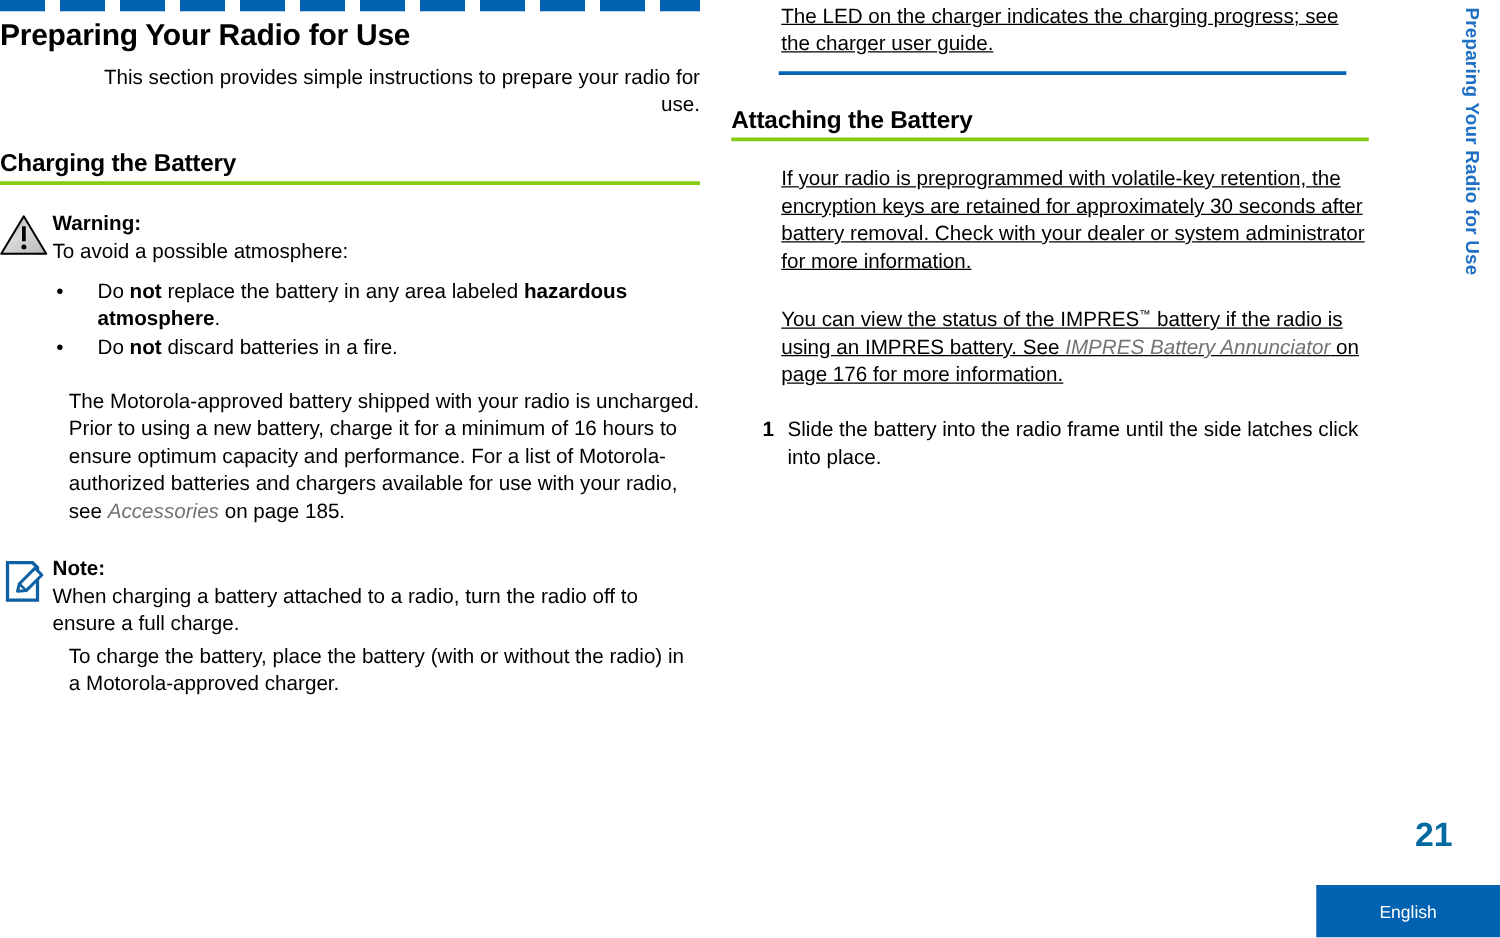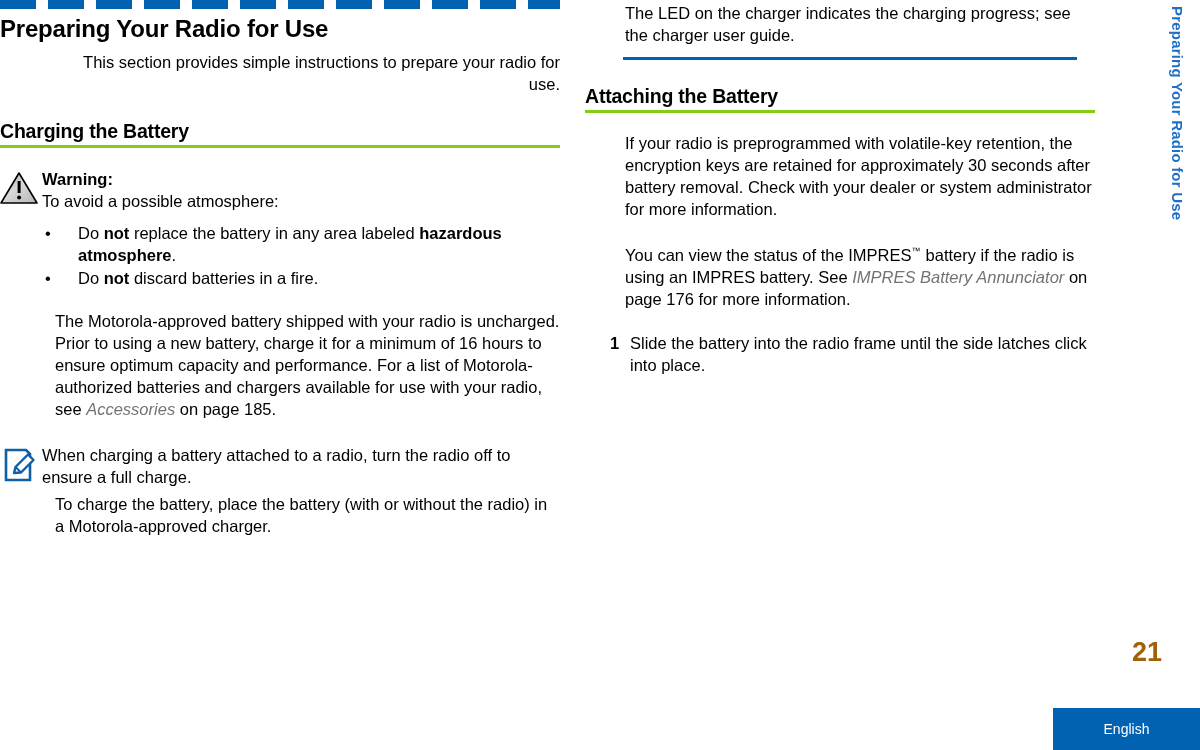--- a/index.html
+++ b/index.html
@@ -62,21 +62,21 @@
     border-bottom: 3px solid #84cc16;
   }
 
   
   .body-text {
     margin: 0;
     font-size: 16.5px;
     line-height: 22px;
   }
   .indent { margin-left: 55px; }
-  .indent-r { margin-left: 40px; }
+  .indent-r { margin-left: 40px; text-decoration: underline; }
 
   .blue-rule {
     height: 3px;
     background: #0062b1;
     margin-left: 38px;
     margin-right: 18px;
   }
 
   
   .admon {
@@ -157,22 +157,22 @@
     color: #1f6fc4;
     font-size: 15px;
     font-weight: bold;
     letter-spacing: 0.2px;
   }
 
   
   .page-number {
     position: absolute;
     right: 38px;
-    bottom: 82px;
-    color: #a16207;
+    bottom: 66px;
+    color: #0369a1;
     font-size: 27px;
     font-weight: bold;
   }
 
   
   .lang-banner {
     position: absolute;
     right: 0;
     bottom: 0;
     width: 147px;
@@ -237,20 +237,21 @@
 
     <div class="admon" style="margin-top:24px;">
       <div class="admon-icon">
         <svg width="40" height="38" viewBox="0 0 40 38" aria-hidden="true">
           <path d="M6 4 H26 L30 8 V34 H6 Z" fill="none" stroke="#0e5fa4" stroke-width="2.6" stroke-linejoin="miter"></path>
           <path d="M14 27 L15.5 21 L28 8.5 L33.5 14 L21 26.5 Z" fill="#ffffff" stroke="#0e5fa4" stroke-width="2.4" stroke-linejoin="round"></path>
           <line x1="15.5" y1="21" x2="21" y2="26.5" stroke="#0e5fa4" stroke-width="2"></line>
         </svg>
       </div>
       <div class="admon-body">
+        <p class="admon-title">Note:</p>
         <p class="body-text">When charging a battery attached to a radio, turn the radio off to ensure a full charge.</p>
       </div>
     </div>
 
     <p class="body-text indent" style="margin-top:4px;">To charge the battery, place the battery (with or without the radio) in a Motorola-approved charger.</p>
   </div>
 
   <div class="col col-right">
 
     <p class="body-text indent-r" style="margin-top:2px;">The LED on the charger indicates the charging progress; see the charger user guide.</p>

